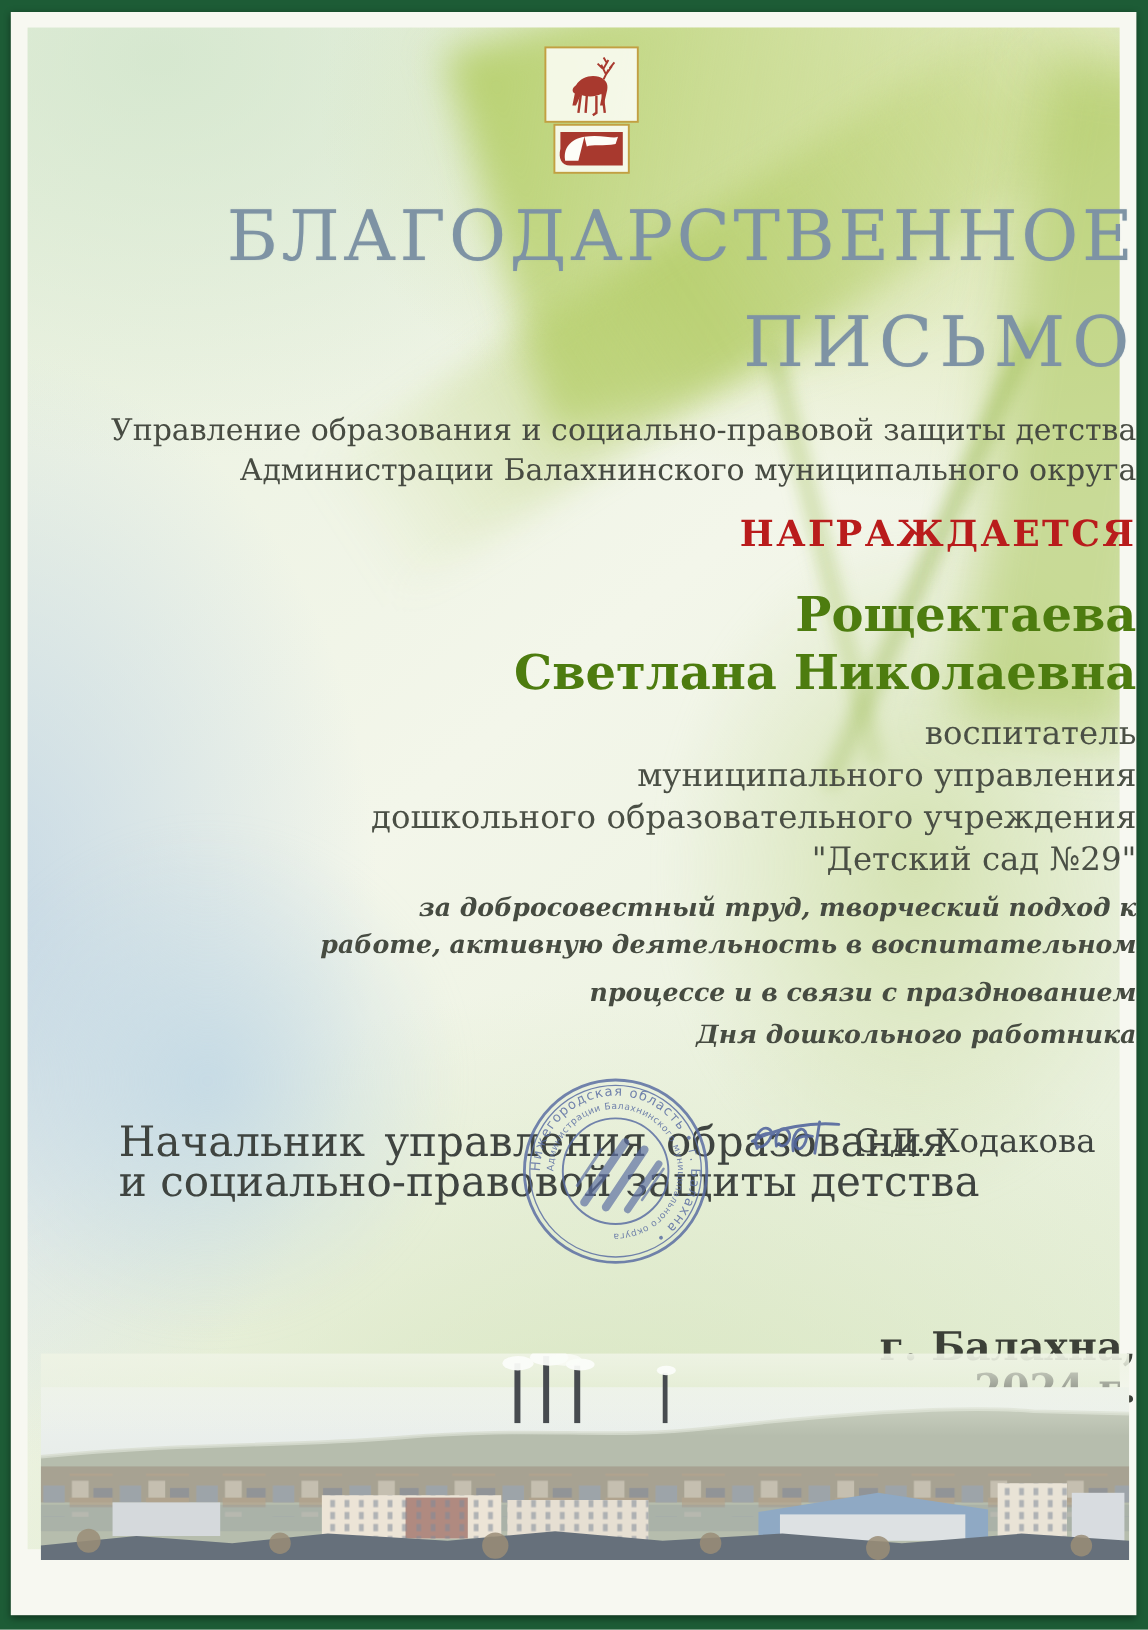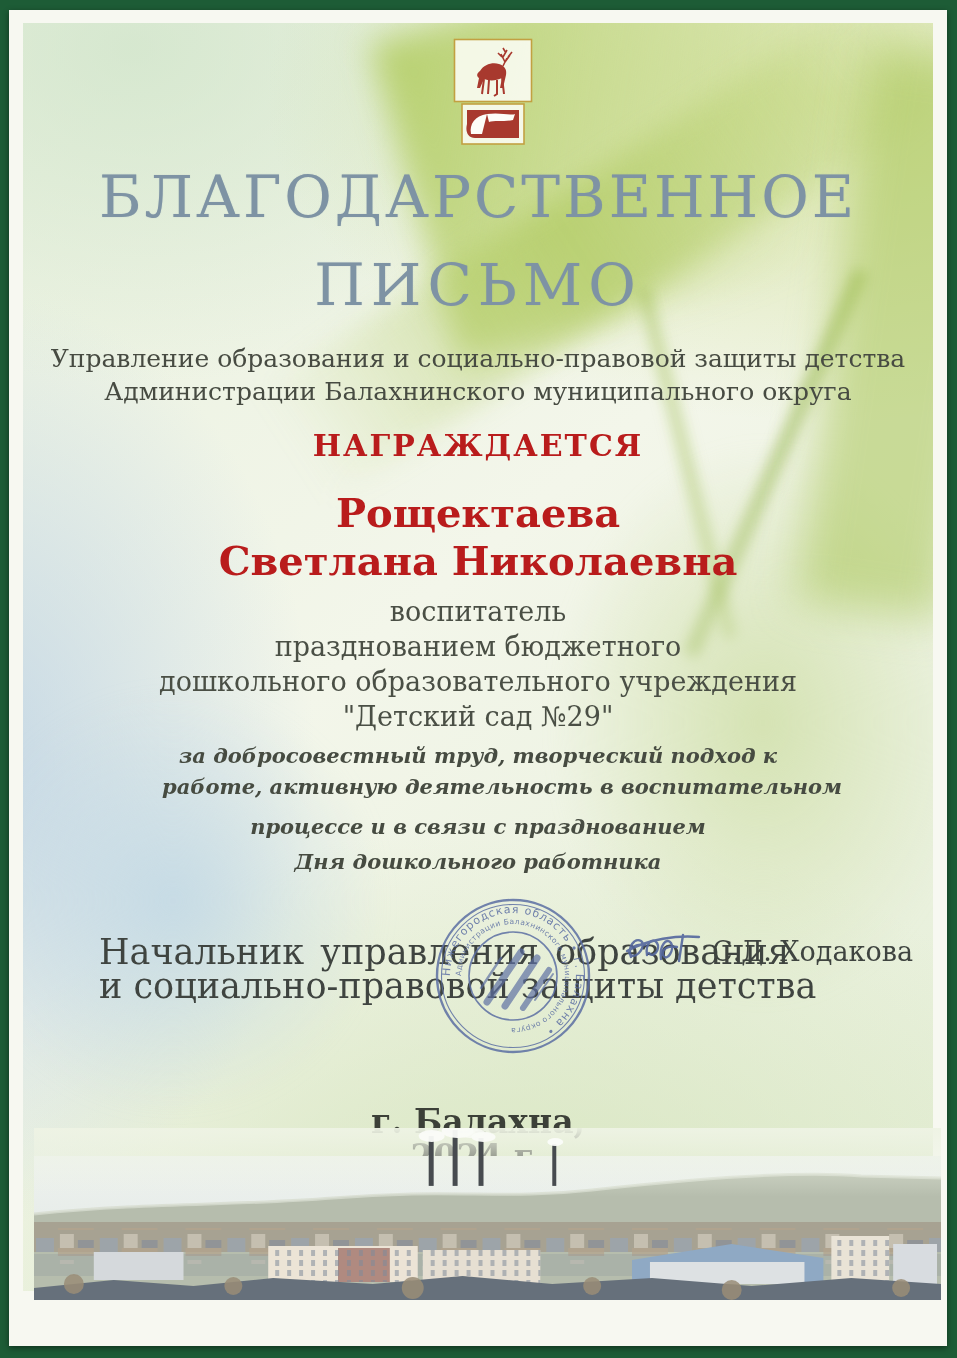--- a/index.html
+++ b/index.html
@@ -35,29 +35,29 @@
   .leaf5{top:420px;right:-40px;width:420px;height:560px;
     background:radial-gradient(closest-side, rgba(206,222,166,.8), rgba(206,222,166,0));
     filter:blur(10px);}
   .leaf6{top:30px;right:-50px;width:150px;height:560px;
     background:rgba(168,197,86,.55);filter:blur(22px);transform:rotate(8deg);}
   .leaf7{bottom:180px;left:-60px;width:420px;height:420px;
     background:radial-gradient(closest-side, rgba(188,213,228,.75), rgba(188,213,228,0));
     filter:blur(12px);}
 
   .abs{position:absolute;}
-  .t-center{left:0;right:0;text-align:center;}
+  .t-center{left:0;right:0;text-align:right;}
   .title{
     color:var(--title-blue,#7e93a4);
     font-size:58px;letter-spacing:3px;font-weight:400;line-height:1;
     text-shadow:0 0 1px rgba(126,147,164,.4);
   }
   .issuer{color:#474b42;font-size:25px;line-height:1;}
   .award{color:#b91c1c;font-size:30px;font-weight:bold;letter-spacing:2px;}
-  .name{color:#b91c1c;font-size:40px;font-weight:bold;line-height:1;}
+  .name{color:#4d7c0f;font-size:40px;font-weight:bold;line-height:1;}
   .pos{color:#4a4f45;font-size:27px;line-height:1;}
   .reason{color:#464b41;font-size:21px;font-weight:bold;font-style:italic;line-height:1;}
   .signtitle{color:#3f4440;font-size:35px;line-height:1;}
   .signname{color:#3f4440;font-size:27px;}
   .place{color:#3c4038;font-size:33px;font-weight:bold;}
   #photo-wrap{position:absolute;left:25px;top:1118px;width:907px;height:172px;}
   #photo-fade{position:absolute;inset:0;pointer-events:none;
     background:linear-gradient(to bottom, rgba(238,243,228,.97) 0%, rgba(238,243,228,.55) 16%, rgba(238,243,228,0) 40%);}
   svg text{font-family:"DejaVu Sans","Liberation Sans",sans-serif;}
 </style>
@@ -97,21 +97,21 @@
 
   <div class="abs t-center issuer" style="top:336px;">Управление образования и социально-правовой защиты детства</div>
   <div class="abs t-center issuer" style="top:369px;">Администрации Балахнинского муниципального округа</div>
 
   <div class="abs t-center award" style="top:418px;">НАГРАЖДАЕТСЯ</div>
 
   <div class="abs t-center name" style="top:483px;">Рощектаева</div>
   <div class="abs t-center name" style="top:531px;">Светлана Николаевна</div>
 
   <div class="abs t-center pos" style="top:588px;">воспитатель</div>
-  <div class="abs t-center pos" style="top:623px;">празднованием бюджетного</div>
+  <div class="abs t-center pos" style="top:623px;">муниципального управления</div>
   <div class="abs t-center pos" style="top:658px;">дошкольного образовательного учреждения</div>
   <div class="abs t-center pos" style="top:693px;">"Детский сад №29"</div>
 
   <div class="abs t-center reason" style="top:735px;">за добросовестный труд, творческий подход к</div>
   <div class="abs t-center reason" style="top:766px;padding-left:48px;">работе, активную деятельность в воспитательном</div>
   <div class="abs t-center reason" style="top:806px;">процессе и в связи с празднованием</div>
   <div class="abs t-center reason" style="top:841px;">Дня дошкольного работника</div>
 
   <div class="abs signtitle" style="left:90px;top:925px;word-spacing:5px;">Начальник  управления  образования</div>
   <div class="abs signtitle" style="left:90px;top:959px;">и социально-правовой защиты детства</div>

